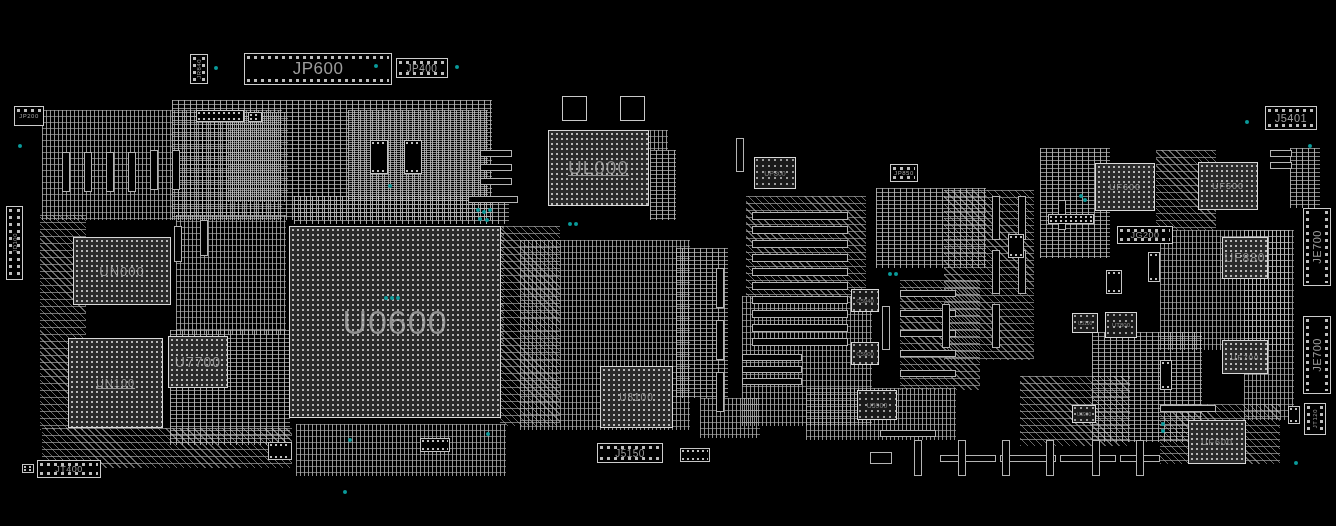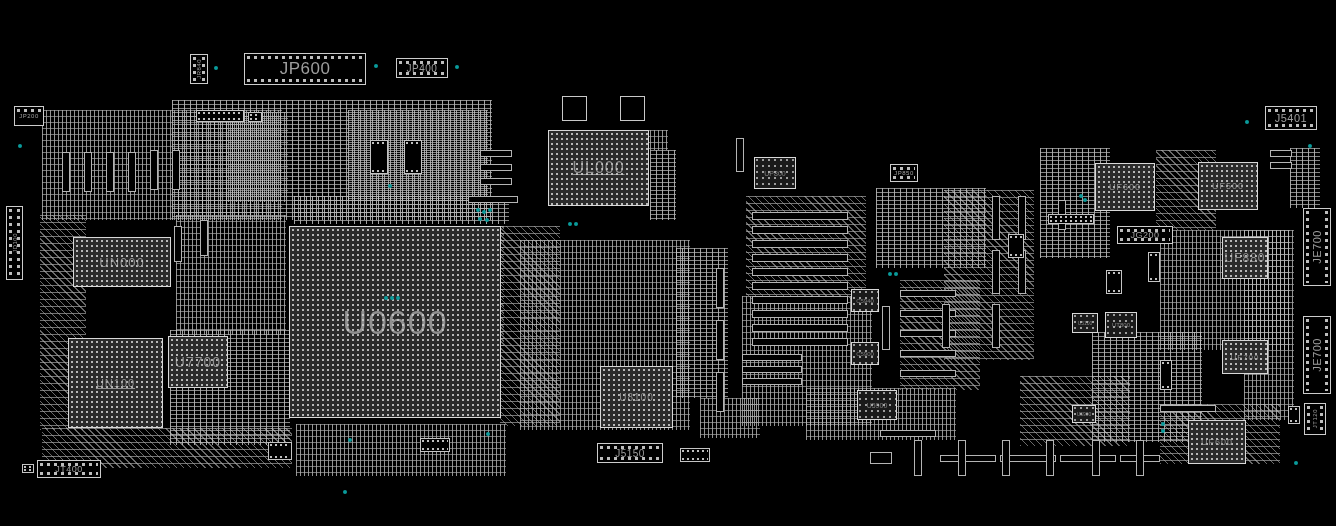--- a/index.html
+++ b/index.html
@@ -217,34 +217,34 @@
   <div class="trace" style="left:480px; top:164px; width:32px; height:7px;"></div>
   <div class="trace" style="left:480px; top:178px; width:32px; height:7px;"></div>
   <div class="trace" style="left:468px; top:196px; width:50px; height:7px;"></div>
 
   <div class="trace" style="left:1270px;top:150px; width:22px; height:7px;"></div>
   <div class="trace" style="left:1270px;top:162px; width:22px; height:7px;"></div>
 
   <div class="part" style="left:562px; top:96px; width:25px; height:25px;"></div>
   <div class="part" style="left:620px; top:96px; width:25px; height:25px;"></div>
 
-  <div class="bga" style="left:73px;top:237px;width:98px;height:50px;">
+  <div class="bga" style="left:73px;top:237px;width:98px;height:68px;">
     <span class="bga-lbl" style="font-size:13px;">UN000</span>
   </div>
   <div class="bga" style="left:68px;top:338px;width:95px;height:90px;">
     <span class="bga-lbl" style="font-size:11px;text-decoration:underline;">UN100</span>
   </div>
   <div class="bga" style="left:168px;top:336px;width:60px;height:52px;">
     <span class="bga-lbl" style="font-size:14px;">U7700</span>
   </div>
   <div class="bga" style="left:289px;top:226px;width:212px;height:192px;">
     <span class="bga-lbl" style="font-size:34px;">U0600</span>
   </div>
   <div class="bga" style="left:548px;top:130px;width:101px;height:76px;">
-    <span class="bga-lbl" style="font-size:16px;text-decoration:underline;">UL000</span>
+    <span class="bga-lbl" style="font-size:19px;text-decoration:underline;">UL000</span>
   </div>
   <div class="bga" style="left:600px;top:318px;width:73px;height:62px;margin-top:48px;">
     <span class="bga-lbl" style="font-size:10px;">U8100</span>
   </div>
   <div class="qfn" style="left:754px;top:157px;width:42px;height:32px;">
     <span class="qfn-lbl" style="font-size:7px;">UP800</span>
   </div>
   <div class="bga" style="left:1095px;top:163px;width:60px;height:48px;">
     <span class="bga-lbl" style="font-size:9px;">UF600</span>
   </div>
@@ -272,21 +272,21 @@
   <div class="qfn" style="left:851px;top:342px;width:28px;height:23px;">
     <span class="qfn-lbl" style="font-size:6px;">C5900</span>
   </div>
   <div class="qfn" style="left:1072px;top:313px;width:26px;height:20px;">
     <span class="qfn-lbl" style="font-size:5px;">U5100</span>
   </div>
   <div class="qfn" style="left:1072px;top:405px;width:24px;height:18px;">
     <span class="qfn-lbl" style="font-size:5px;">U5900</span>
   </div>
 
-  <div class="conn" style="left:244px;top:53px;width:122px;height:32px;">
+  <div class="conn" style="left:244px;top:53px;width:148px;height:32px;">
     <div class="conn-pins-t"></div>
     <div class="conn-pins-b"></div>
     <span class="conn-lbl" style="font-size:17px;">JP600</span>
   </div>
   <div class="conn" style="left:396px;top:58px;width:52px;height:20px;align-items:center;">
     <div class="conn-pins-t"></div>
     <div class="conn-pins-b"></div>
     <span class="conn-lbl" style="font-size:10px;">JP400</span>
   </div>
   <div class="conn" style="left:14px;top:106px;width:30px;height:20px;">

